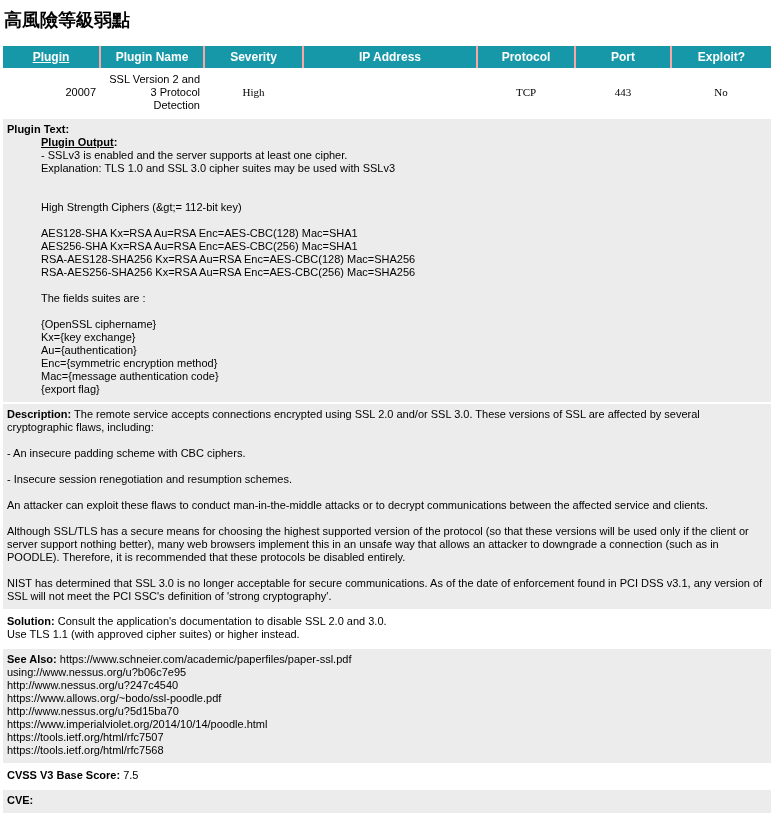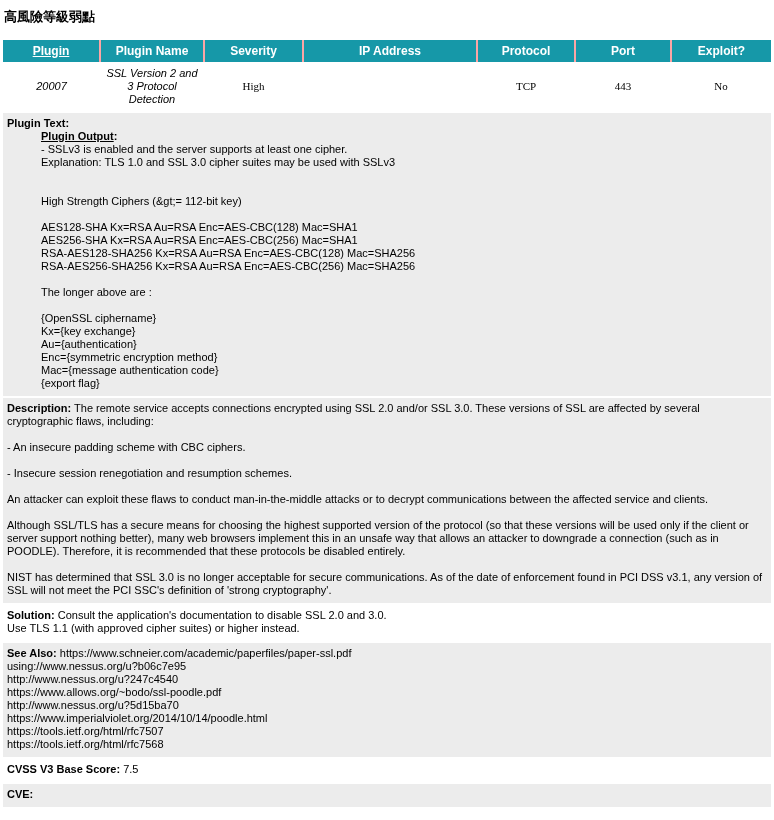--- a/index.html
+++ b/index.html
@@ -6,21 +6,21 @@
   html, body {
     margin: 0; padding: 0;
     background: #ffffff;
     width: 774px;
     font-family: "Liberation Sans", sans-serif;
     font-size: 11px;
     color: #000000;
   }
   .page { width: 774px; }
   .title {
-    font-size: 13px;
+    font-size: 18px;
     font-weight: bold;
     padding: 8px 4px 9px 4px;
     color: #000000;
   }
   table.report {
     width: 768px;
     margin: 5px 3px 0 3px;
     border-collapse: collapse;
     table-layout: fixed;
   }
@@ -33,21 +33,21 @@
     padding: 4px 2px;
     border-left: 2px solid #fca5a5;
   }
   th.hdr:first-child { border-left: none; text-decoration: underline; }
   td.cell {
     padding: 5px 4px;
     vertical-align: middle;
     line-height: 13px;
     background: #ffffff;
   }
-  .al { text-align: center; font-style: italic; }
+  .al { text-align: right; }
   .ac { text-align: center; font-family: Liberation Serif, serif; }
   td.section {
     padding: 4px 4px 6px 4px;
     line-height: 13px;
     border-top: 2px solid #ffffff;
     vertical-align: top;
   }
   .bg-gray { background: #ECECEC; margin-top: 28px; }
   .bg-white { background: #ffffff; }
   .lbl { font-weight: bold; }
@@ -105,21 +105,21 @@
                 <div class="pline">Explanation: TLS 1.0 and SSL 3.0 cipher suites may be used with SSLv3</div>
                 <div class="pline">&nbsp;</div>
                 <div class="pline">&nbsp;</div>
                 <div class="pline">High Strength Ciphers (&amp;gt;= 112-bit key)</div>
                 <div class="pline">&nbsp;</div>
                 <div class="pline">AES128-SHA Kx=RSA Au=RSA Enc=AES-CBC(128) Mac=SHA1</div>
                 <div class="pline">AES256-SHA Kx=RSA Au=RSA Enc=AES-CBC(256) Mac=SHA1</div>
                 <div class="pline">RSA-AES128-SHA256 Kx=RSA Au=RSA Enc=AES-CBC(128) Mac=SHA256</div>
                 <div class="pline">RSA-AES256-SHA256 Kx=RSA Au=RSA Enc=AES-CBC(256) Mac=SHA256</div>
                 <div class="pline">&nbsp;</div>
-                <div class="pline">The longer above are :</div>
+                <div class="pline">The fields suites are :</div>
                 <div class="pline">&nbsp;</div>
                 <div class="pline">{OpenSSL ciphername}</div>
                 <div class="pline">Kx={key exchange}</div>
                 <div class="pline">Au={authentication}</div>
                 <div class="pline">Enc={symmetric encryption method}</div>
                 <div class="pline">Mac={message authentication code}</div>
                 <div class="pline">{export flag}</div>
               </div>
           </div>
         </td>

